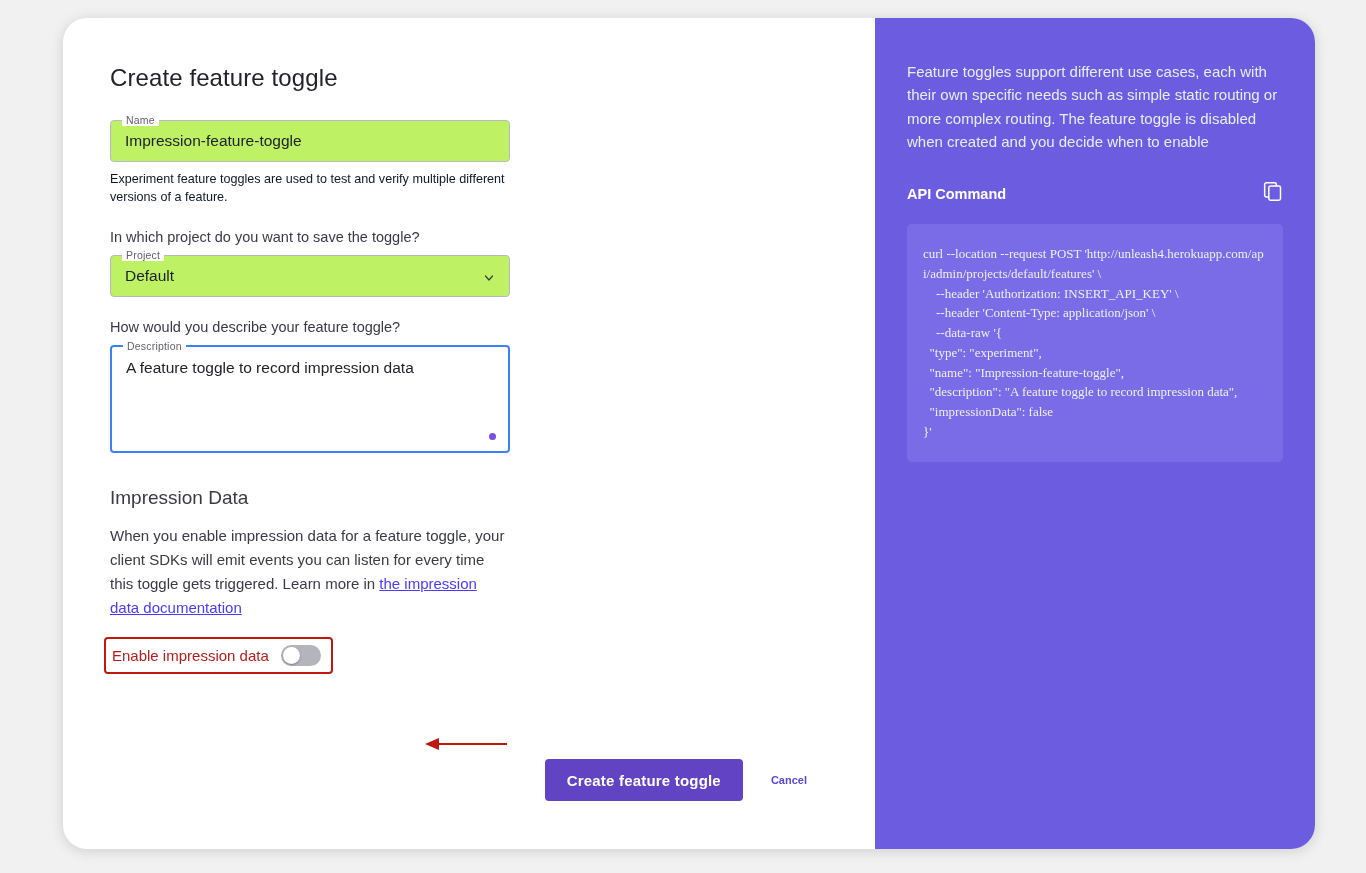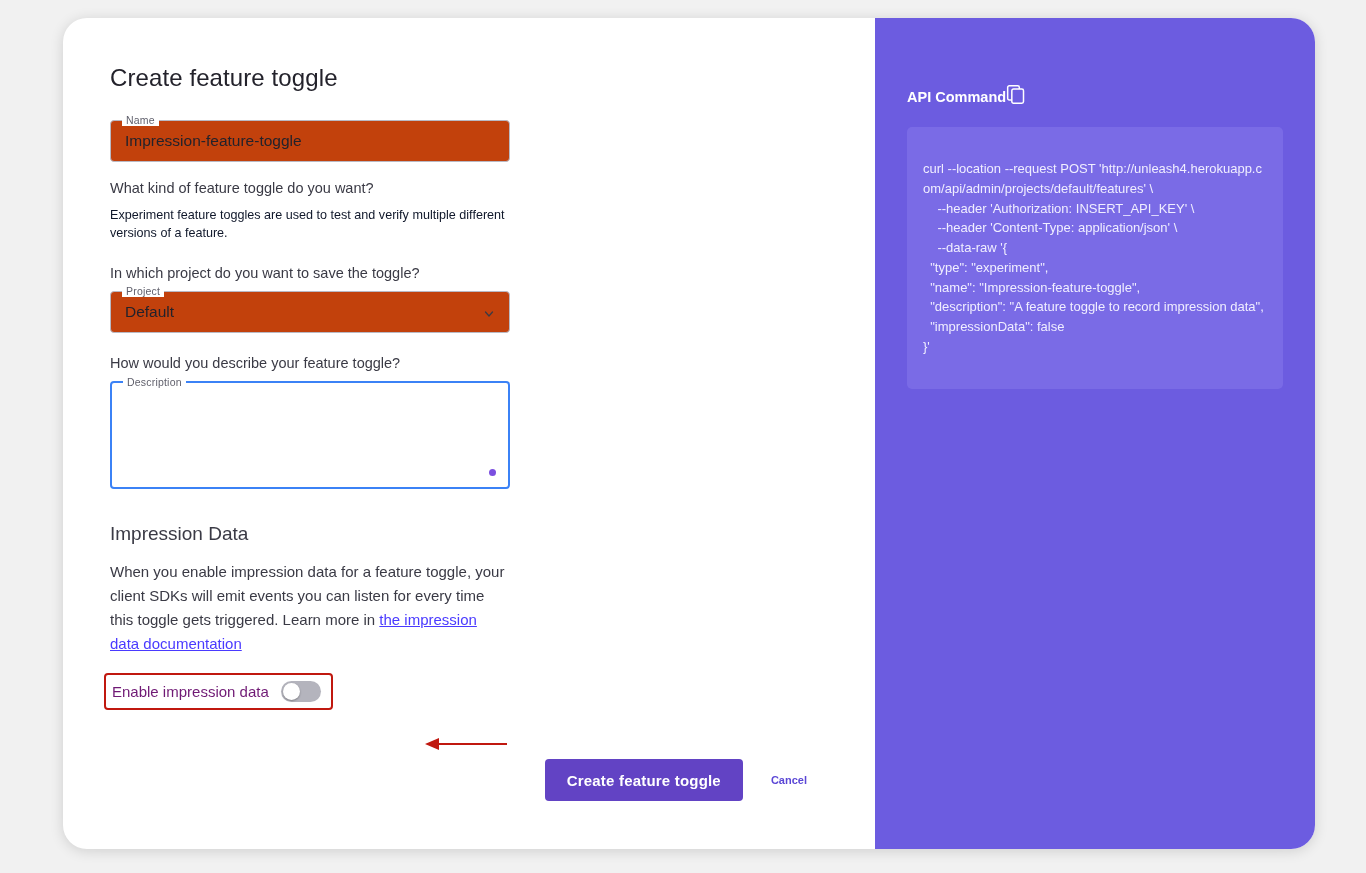--- a/index.html
+++ b/index.html
@@ -61,21 +61,21 @@
     margin-bottom: 8px;
   }
 
   .field-box {
     position: relative;
     box-sizing: border-box;
     width: 400px;
     height: 42px;
     border: 1px solid #b9b9c4;
     border-radius: 4px;
-    background: #c2410c;
+    background: #bef264;
     display: flex;
     align-items: center;
     padding: 0 14px;
     font-size: 15.5px;
     color: #23222b;
   }
 
   .field-legend {
     position: absolute;
     top: -7px;
@@ -156,21 +156,21 @@
     gap: 12px;
     padding: 6px 10px 6px 6px;
     border: 2px solid #c0180f;
     border-radius: 4px;
     margin-left: -6px;
     margin-top: 4px;
   }
 
   .toggle-label {
     font-size: 15px;
-    color: #701a75;
+    color: #b91c1c;
   }
 
   .switch {
     position: relative;
     width: 40px;
     height: 21px;
     border-radius: 11px;
     background: #b4b4bd;
   }
   .switch .knob {
@@ -252,35 +252,35 @@
 
   .doc-link {
     color: #ffffff;
     font-size: 15px;
     text-decoration: underline;
   }
 
   .api-head {
     display: flex;
     align-items: center;
-    justify-content: flex-start;
+    justify-content: space-between;
     margin: 24px 0 18px 0;
   }
 
   .api-title {
     font-size: 14.5px;
     font-weight: bold;
     color: #ffffff;
   }
 
   .code-box {
     background: #7a6be6;
     border-radius: 5px;
-    padding: 32px 16px;
-    font-family: Liberation Sans, sans-serif;
+    padding: 20px 16px;
+    font-family: Liberation Serif, serif;
     font-size: 13px;
     line-height: 1.52;
     color: #f0eeff;
     white-space: pre-wrap;
     word-break: break-all;
   }
 
   .icon { display: inline-block; }
 </style>
 </head>
@@ -293,40 +293,40 @@
 
       <h1 class="form-title">Create feature toggle</h1>
 
       <div class="field-wrap">
         <div class="field-box">
           <span class="field-legend">Name</span>
           <span>Impression-feature-toggle</span>
         </div>
       </div>
 
-      <p class="question" style="margin-top:18px;">What kind of feature toggle do you want?</p>
       <p class="helper-text">Experiment feature toggles are used to test and verify multiple different versions of a feature.</p>
 
       <p class="question">In which project do you want to save the toggle?</p>
       <div class="field-wrap gap-after-field">
         <div class="field-box">
           <span class="field-legend">Project</span>
           <span>Default</span>
           <span class="select-caret">
             <svg viewBox="0 0 24 24" width="12" height="12">
                 <path d="M5 8 L12 16 L19 8" fill="none" stroke="#3a3a45" stroke-width="2.4" stroke-linecap="round" stroke-linejoin="round"></path>
               </svg>
           </span>
         </div>
       </div>
 
       <p class="question">How would you describe your feature toggle?</p>
       <div class="field-wrap">
         <div class="textarea-box">
           <span class="field-legend">Description</span>
+          <span>A feature toggle to record impression data</span>
           <span class="resize-dot"></span>
         </div>
       </div>
 
       <p class="section-title">Impression Data</p>
       <p class="section-body">
         <span>When you enable impression data for a feature toggle, your client SDKs will emit events you can listen for every time this toggle gets triggered. Learn more in </span><span class="inline-link">the impression data documentation</span>
       </p>
 
       <div class="toggle-row">
@@ -343,20 +343,21 @@
         </svg>
       </div>
 
       <div class="actions">
         <button class="primary-btn">Create feature toggle</button>
         <button class="text-btn">Cancel</button>
       </div>
     </div>
 
     <div class="side-pane">
+      <p class="side-desc">Feature toggles support different use cases, each with their own specific needs such as simple static routing or more complex routing. The feature toggle is disabled when created and you decide when to enable</p>
 
 
       <div class="api-head">
         <span class="api-title">API Command</span>
         <span class="icon">
           <svg width="20" height="21" viewBox="0 0 24 25">
             <rect x="2" y="2" width="14" height="17" rx="2" fill="none" stroke="#ffffff" stroke-width="1.8"></rect>
             <rect x="7" y="6" width="14" height="17" rx="2" fill="#6c5ce0" stroke="#ffffff" stroke-width="1.8"></rect>
           </svg>
         </span>

